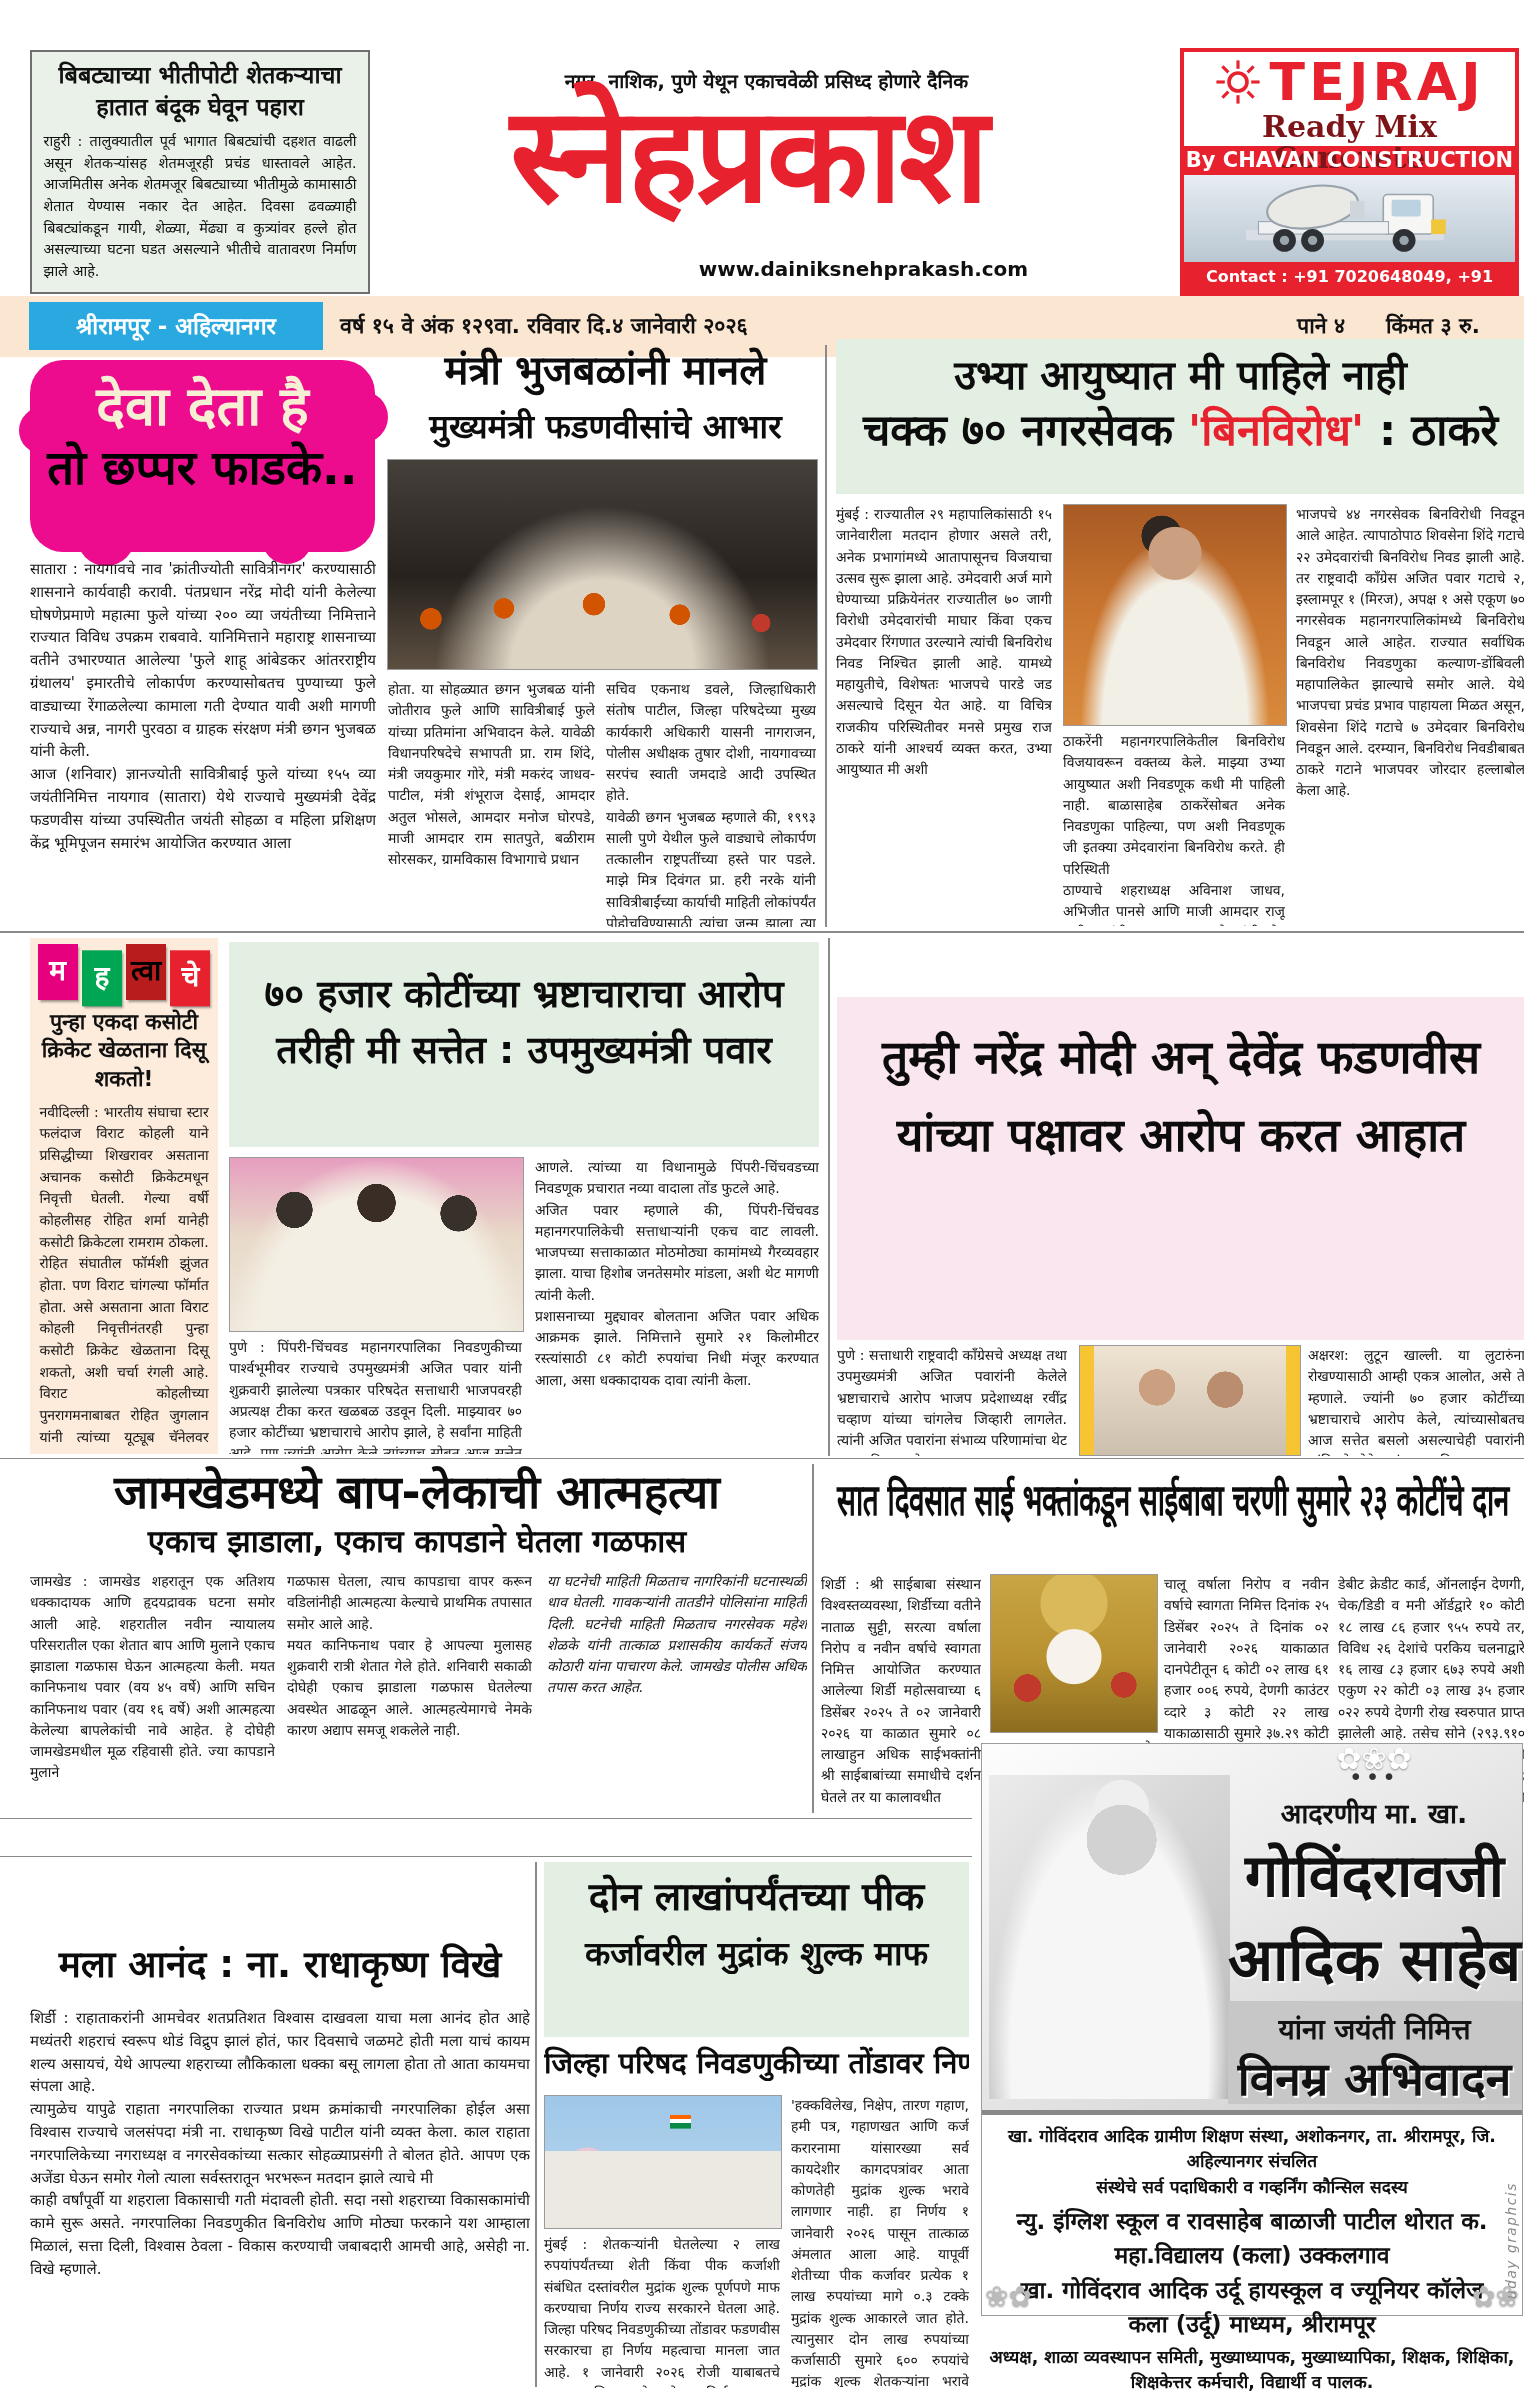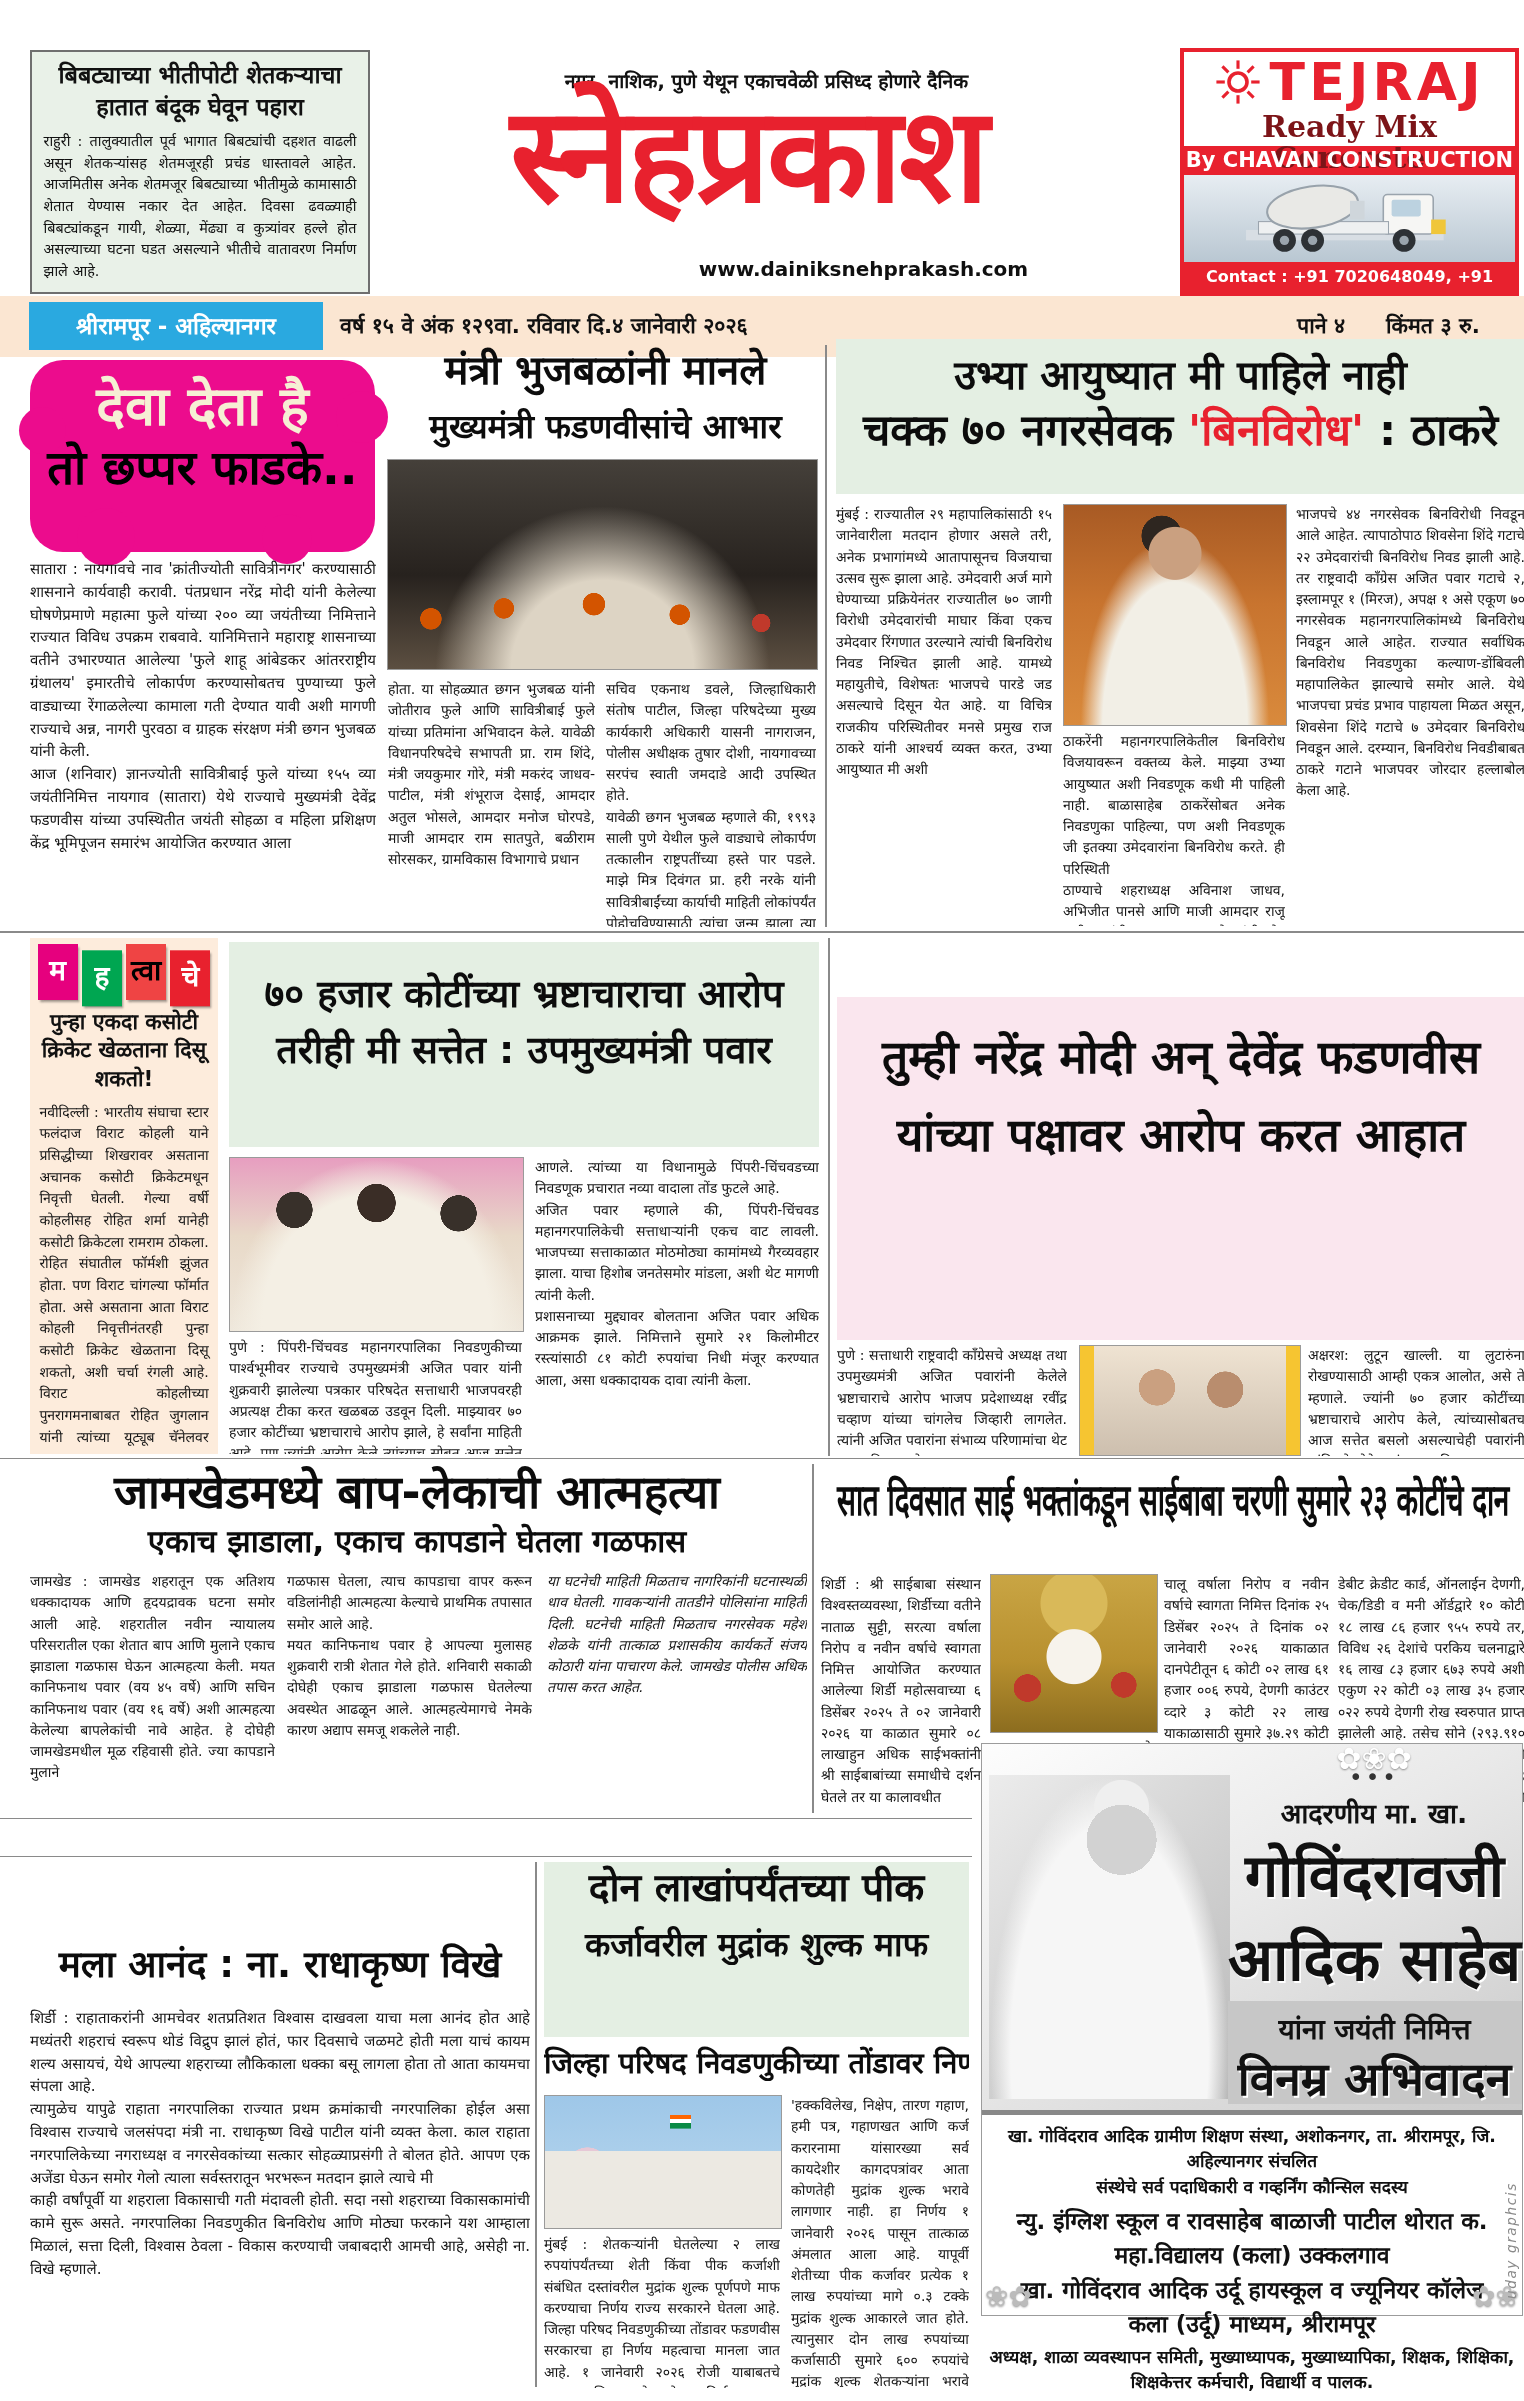--- a/index.html
+++ b/index.html
@@ -154,21 +154,21 @@
       radial-gradient(ellipse at 50% 100%, #f2efe6 0 46%, rgba(0,0,0,0) 60%),
       linear-gradient(180deg,#a85a24 0%,#c8742f 45%,#d98a3c 100%);"></div>
   <div class="abs body-text" style="left:1063px;top:731px;width:222px;height:195px;">ठाकरेंनी महानगरपालिकेतील बिनविरोध विजयावरून वक्तव्य केले. माझ्या उभ्या आयुष्यात अशी निवडणूक कधी मी पाहिली नाही. बाळासाहेब ठाकरेंसोबत अनेक निवडणुका पाहिल्या, पण अशी निवडणूक जी इतक्या उमेदवारांना बिनविरोध करते. ही परिस्थिती
 ठाण्याचे शहराध्यक्ष अविनाश जाधव, अभिजीत पानसे आणि माजी आमदार राजू पाटील यांनी आज राज ठाकरे यांची भेट घेतली. या भेटीदरम्यान, राज</div>
   <div class="abs body-text" style="left:1296px;top:504px;width:229px;height:422px;">भाजपचे ४४ नगरसेवक बिनविरोधी निवडून आले आहेत. त्यापाठोपाठ शिवसेना शिंदे गटाचे २२ उमेदवारांची बिनविरोध निवड झाली आहे. तर राष्ट्रवादी काँग्रेस अजित पवार गटाचे २, इस्लामपूर १ (मिरज), अपक्ष १ असे एकूण ७० नगरसेवक महानगरपालिकांमध्ये बिनविरोध निवडून आले आहेत. राज्यात सर्वाधिक बिनविरोध निवडणुका कल्याण-डोंबिवली महापालिकेत झाल्याचे समोर आले. येथे भाजपचा प्रचंड प्रभाव पाहायला मिळत असून, शिवसेना शिंदे गटाचे ७ उमेदवार बिनविरोध निवडून आले. दरम्यान, बिनविरोध निवडीबाबत ठाकरे गटाने भाजपवर जोरदार हल्लाबोल केला आहे.</div>
 
   <div class="hrule" style="left:0;top:931px;width:1525px;"></div>
 
   <div id="rail" class="abs" style="left:30px;top:938px;width:188px;height:516px;">
     <div class="ctr" style="padding-top:6.3px;">
-      <span class="tag" style="background:#e6007e;">म</span><span class="tag" style="background:#00a651;transform:translateY(6.3px);">ह</span><span class="tag" style="background:#ef4444;color:#000;">त्वा</span><span class="tag" style="background:#e8212e;transform:translateY(6.3px);">चे</span>
+      <span class="tag" style="background:#e6007e;">म</span><span class="tag" style="background:#00a651;transform:translateY(6.3px);">ह</span><span class="tag" style="background:#b91c1c;color:#000;">त्वा</span><span class="tag" style="background:#e8212e;transform:translateY(6.3px);">चे</span>
     </div>
     <div id="rail-sub">पुन्हा एकदा कसोटी क्रिकेट खेळताना दिसू शकतो!</div>
     <div id="rail-body" class="body-text" style="height:345px;">नवीदिल्ली : भारतीय संघाचा स्टार फलंदाज विराट कोहली याने प्रसिद्धीच्या शिखरावर असताना अचानक कसोटी क्रिकेटमधून निवृत्ती घेतली. गेल्या वर्षी कोहलीसह रोहित शर्मा यानेही कसोटी क्रिकेटला रामराम ठोकला. रोहित संघातील फॉर्मशी झुंजत होता. पण विराट चांगल्या फॉर्मात होता. असे असताना आता विराट कोहली निवृत्तीनंतरही पुन्हा कसोटी क्रिकेट खेळताना दिसू शकतो, अशी चर्चा रंगली आहे. विराट कोहलीच्या पुनरागमनाबाबत रोहित जुगलान यांनी त्यांच्या यूट्यूब चॅनेलवर सांगितले की, गौतम गंभीर आणि विराट कोहलीमध्ये काही गोष्टींबाबत मतभेद आहेत. गेल्या कित्येक दिवसांपासून त्यांच्यात संवाद सुरू नव्हता.</div>
   </div>
 
   <div class="abs greenbg" style="left:229px;top:942px;width:590px;height:205px;">
     <div class="hl ctr" style="font-size:38px;padding-top:29px;">७० हजार कोटींच्या भ्रष्टाचाराचा आरोप</div>
     <div class="hl ctr" style="font-size:38px;margin-top:9.4px;">तरीही मी सत्तेत : उपमुख्यमंत्री पवार</div>
   </div>
   <div class="abs photo" style="left:229px;top:1157px;width:293px;height:173px;background:
@@ -224,21 +224,21 @@
   <div class="hrule" style="left:0;top:1856px;width:972px;height:1px;"></div>
 
   <div class="abs hl ctr" style="left:30px;top:1942px;width:500px;font-size:37px;">मला आनंद : ना. राधाकृष्ण विखे</div>
   <div class="abs body-text" style="left:30px;top:2007px;width:500px;height:381px;font-size:15px;">शिर्डी : राहाताकरांनी आमचेवर शतप्रतिशत विश्वास दाखवला याचा मला आनंद होत आहे मध्यंतरी शहराचं स्वरूप थोडं विद्रुप झालं होतं, फार दिवसाचे जळमटे होती मला याचं कायम शल्य असायचं, येथे आपल्या शहराच्या लौकिकाला धक्का बसू लागला होता तो आता कायमचा संपला आहे.
 त्यामुळेच यापुढे राहाता नगरपालिका राज्यात प्रथम क्रमांकाची नगरपालिका होईल असा विश्वास राज्याचे जलसंपदा मंत्री ना. राधाकृष्ण विखे पाटील यांनी व्यक्त केला. काल राहाता नगरपालिकेच्या नगराध्यक्ष व नगरसेवकांच्या सत्कार सोहळ्याप्रसंगी ते बोलत होते. आपण एक अजेंडा घेऊन समोर गेलो त्याला सर्वस्तरातून भरभरून मतदान झाले त्याचे मी
 काही वर्षांपूर्वी या शहराला विकासाची गती मंदावली होती. सदा नसो शहराच्या विकासकामांची कामे सुरू असते. नगरपालिका निवडणुकीत बिनविरोध आणि मोठ्या फरकाने यश आम्हाला मिळालं, सत्ता दिली, विश्वास ठेवला - विकास करण्याची जबाबदारी आमची आहे, असेही ना. विखे म्हणाले.</div>
 
   <div class="vrule" style="left:535px;top:1862px;height:525px;"></div>
 
   <div class="abs greenbg" style="left:544px;top:1862px;width:425px;height:175px;">
-    <div class="hl ctr" style="font-size:39px;padding-top:2px;">दोन लाखांपर्यंतच्या पीक</div>
+    <div class="hl ctr" style="font-size:39px;padding-top:11px;">दोन लाखांपर्यंतच्या पीक</div>
     <div class="hl ctr nowrap" style="font-size:33px;margin-top:13.6px;">कर्जावरील मुद्रांक शुल्क माफ</div>
   </div>
   <div class="abs hl ctr nowrap" style="left:544px;top:2046px;width:425px;font-size:29px;">जिल्हा परिषद निवडणुकीच्या तोंडावर निर्णय</div>
   <div class="abs photo" style="left:544px;top:2095px;width:236px;height:132px;background:
       linear-gradient(180deg, rgba(0,0,0,0) 0 42%, #ece9e2 42% 100%),
       radial-gradient(circle at 18% 55%, #e6c8d6 0 21px, rgba(0,0,0,0) 21.4px),
       linear-gradient(180deg,#f60 0 4.2px,#fff 4.2px 8.4px,#0a8a44 8.4px 12.6px) 58% 16%/21px 13.6px no-repeat,
       linear-gradient(180deg,#9ec7e8,#bcd9ef);"></div>
   <div class="abs body-text" style="left:544px;top:2234px;width:236px;height:154px;font-size:14px;">मुंबई : शेतकऱ्यांनी घेतलेल्या २ लाख रुपयांपर्यंतच्या शेती किंवा पीक कर्जाशी संबंधित दस्तांवरील मुद्रांक शुल्क पूर्णपणे माफ करण्याचा निर्णय राज्य सरकारने घेतला आहे. जिल्हा परिषद निवडणुकीच्या तोंडावर फडणवीस सरकारचा हा निर्णय महत्वाचा मानला जात आहे. १ जानेवारी २०२६ रोजी याबाबतचे राजपत्र प्रसिद्ध झाले आहे. या निर्णयानुसार २ लाखांपर्यंतच्या कर्जासाठी लागणारे</div>
   <div class="abs body-text" style="left:791px;top:2095px;width:178px;height:292px;font-size:14px;">'हक्कविलेख, निक्षेप, तारण गहाण, हमी पत्र, गहाणखत आणि कर्ज करारनामा यांसारख्या सर्व कायदेशीर कागदपत्रांवर आता कोणतेही मुद्रांक शुल्क भरावे लागणार नाही. हा निर्णय १ जानेवारी २०२६ पासून तात्काळ अंमलात आला आहे. यापूर्वी शेतीच्या पीक कर्जावर प्रत्येक १ लाख रुपयांच्या मागे ०.३ टक्के मुद्रांक शुल्क आकारले जात होते. त्यानुसार दोन लाख रुपयांच्या कर्जासाठी सुमारे ६०० रुपयांचे मुद्रांक शुल्क शेतकऱ्यांना भरावे लागत होते. आता हे शुल्क पूर्णतः माफ झाल्याने कर्ज घेताना होणारा आर्थिक भार आता कमी होऊन प्रशासकीय प्रक्रियाही सोपी होणार असल्याची माहिती महसूल मंत्री चंद्रशेखर बावनकुळे यांनी दिली.</div>

